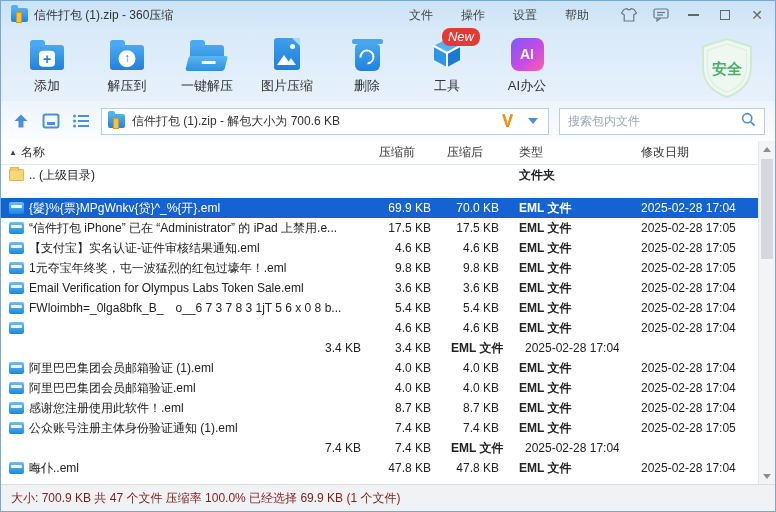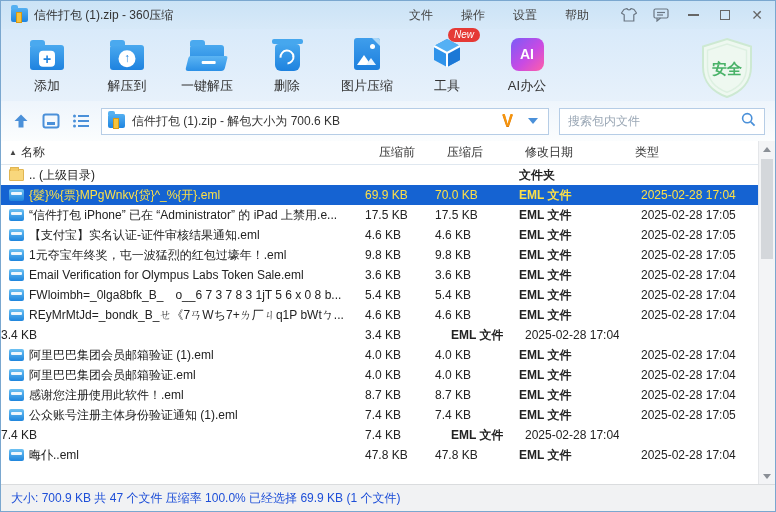--- a/index.html
+++ b/index.html
@@ -56,21 +56,21 @@
   .icon-trash::before { content:""; position:absolute; top:-5px; left:-3px; width:31px; height:5px; background:#46a7ee; border-radius:2px; }
   .icon-trash::after { content:""; position:absolute; left:50%; top:50%; transform:translate(-50%,-50%) rotate(40deg); width:11px; height:11px; border:2px solid #fff; border-radius:50%; border-bottom-color:transparent; }
 
   .icon-imgc { position:relative; width:26px; height:32px; background:linear-gradient(180deg,#3f9eec,#1d7fdd); border-radius:3px; overflow:hidden; }
   .icon-imgc::before { content:""; position:absolute; bottom:5px; left:3px; border-left:7px solid transparent; border-right:7px solid transparent; border-bottom:10px solid #fff; }
   .icon-imgc::after { content:""; position:absolute; bottom:5px; left:12px; border-left:5px solid transparent; border-right:5px solid transparent; border-bottom:7px solid #e8f4ff; }
   .imgc-sun { position:absolute; top:6px; right:5px; width:5px; height:5px; border-radius:50%; background:#fff; }
   .imgc-fold { position:absolute; top:0; right:0; border-top:8px solid #a9d6f7; border-left:8px solid transparent; }
 
   .icon-tool-wrap { position:relative; }
-  .badge-new { position:absolute; top:-8px; right:-16px; background:#e53935; color:#fff; font-size:10px; font-style:italic; padding:1px 6px 2px 6px; border-radius:8px; }
+  .badge-new { position:absolute; top:-8px; right:-16px; background:#e53935; color:#fff; font-size:13px; font-style:italic; padding:1px 6px 2px 6px; border-radius:8px; }
   .icon-ai { width:33px; height:33px; border-radius:8px; background:linear-gradient(135deg,#7a5bf7 0%,#c84ae4 55%,#ff5fa8 100%); color:#fff; font-weight:bold; font-size:14px; display:flex; align-items:center; justify-content:center; }
   .icon-ai::before { content:"AI"; }
 
   .shield-wrap { margin:4px 12px 0 0; align-self:flex-start; }
 
   
   .addrbar {
     height:40px; flex:0 0 40px; display:flex; align-items:center; gap:10px;
     background:linear-gradient(180deg,#eef5fc,#fbfdfe); padding:0 10px;
   }
@@ -95,45 +95,45 @@
   .cols { display:grid; grid-template-columns:364px 70px 68px 116px 1fr; align-items:center; }
   .hdr-row { height:24px; flex:0 0 24px; border-bottom:1px solid #e0e8f0; color:#333; background:#fff; }
   .hdr-cell { padding-left:14px; cursor:default; white-space:nowrap; }
   .hdr-name { padding-left:8px; display:flex; align-items:center; gap:4px; }
   .sort-tri { font-size:8px; color:#444; }
   .hdr-type { padding-left:16px; }
   .hdr-date { padding-left:22px; }
 
   .rows { flex:1; overflow:hidden; }
   .row { height:20px; cursor:default; }
-  .row.selected { background:#1563d2; color:#fde047; }
+  .row.selected { background:#1563d2; color:#ffffff;margin-top:13px; }
   .cell { white-space:nowrap; overflow:hidden; }
   .c-name { display:flex; align-items:center; gap:5px; padding-left:8px; }
-  .c-before,.c-after { padding-right:4px; }
+  .c-before,.c-after { text-align:right; padding-right:4px; }
   .c-type { padding-left:16px;font-weight:bold; }
   .c-date { padding-left:22px; }
 
   .ficon { flex:0 0 auto; position:relative; width:15px; height:12px; }
   .ficon.folder { background:#f8d77c; border:1px solid #e0b552; border-radius:1px; }
   .ficon.folder::before { content:""; position:absolute; top:-3px; left:0; width:7px; height:3px; background:#f3c963; border:1px solid #e0b552; border-bottom:none; border-radius:1px 1px 0 0; }
   .ficon.eml { background:linear-gradient(180deg,#6cc1f2,#1f86dd); border-radius:2px; }
   .ficon.eml::before { content:""; position:absolute; top:3px; left:2px; right:2px; height:3px; background:rgba(255,255,255,.9); border-radius:1px; }
 
   
   .scrollbar { flex:0 0 17px; background:#f3f4f6; border-left:1px solid #e4e6e9; display:flex; flex-direction:column; }
   .sb-btn { height:16px; display:flex; align-items:center; justify-content:center; }
   .sb-track { flex:1; position:relative; }
   .sb-thumb { position:absolute; top:2px; left:2px; right:2px; height:100px; background:#d4d7db; }
   .tri-up { width:0; height:0; border-left:4px solid transparent; border-right:4px solid transparent; border-bottom:5px solid #8a8f96; }
   .tri-down { width:0; height:0; border-left:4px solid transparent; border-right:4px solid transparent; border-top:5px solid #8a8f96; }
 
   
   .statusbar {
     height:27px; flex:0 0 27px; background:#f1f2f3; border-top:1px solid #dadcde;
-    display:flex; align-items:center; padding:0 10px; color:#1d4ed8;
+    display:flex; align-items:center; padding:0 10px; color:#7f1d1d;
   }
 </style>
 </head>
 <body>
 
 <div class="window">
 
   <div class="titlebar">
     <span class="mini-zip"></span>
     <span class="title">信件打包 (1).zip - 360压缩</span>
@@ -191,32 +191,32 @@
       <div class="tb-ico">
         <div class="icon-folder">
             <span class="folder-front"></span>
             <span class="ov-minus"></span>
           </div>
       </div>
       <div class="tb-label">一键解压</div>
     </div>
     <div class="tb-btn">
       <div class="tb-ico">
-        <div class="icon-trash"></div>
-      </div>
-      <div class="tb-label">删除</div>
-    </div>
-    <div class="tb-btn">
-      <div class="tb-ico">
         <div class="icon-imgc">
             <span class="imgc-sun"></span>
             <span class="imgc-fold"></span>
           </div>
       </div>
       <div class="tb-label">图片压缩</div>
+    </div>
+    <div class="tb-btn">
+      <div class="tb-ico">
+        <div class="icon-trash"></div>
+      </div>
+      <div class="tb-label">删除</div>
     </div>
     <div class="tb-btn">
       <div class="tb-ico">
         <span class="icon-tool-wrap">
           <svg width="34" height="34" viewBox="0 0 34 34">
             <polygon points="17,3 30,10 30,24 17,31 4,24 4,10" fill="#2f93ea"></polygon>
             <polygon points="17,3 30,10 17,17 4,10" fill="#55b0f4"></polygon>
             <polygon points="17,17 30,10 30,24 17,31" fill="#1c78d6"></polygon>
             <path d="M17 17 L17 31 M17 17 L4 10 M17 17 L30 10" stroke="#fff" stroke-width="2" fill="none"></path>
           </svg>
@@ -282,22 +282,22 @@
 
   <div class="list-region">
     <div class="list-main">
       <div class="cols hdr-row">
         <div class="hdr-cell hdr-name">
           <span class="sort-tri">▲</span>
           <span>名称</span>
         </div>
         <div class="hdr-cell">压缩前</div>
         <div class="hdr-cell" style="padding-left:12px;">压缩后</div>
+        <div class="hdr-cell hdr-type">类型</div>
         <div class="hdr-cell hdr-date">修改日期</div>
-        <div class="hdr-cell hdr-type">类型</div>
       </div>
       <div class="rows" id="rows">
   <div class="cols row">
     <div class="cell c-name">
       <span class="ficon folder"></span>
       <span class="nm">.. (上级目录)</span>
     </div>
     <div class="cell c-before"></div>
     <div class="cell c-after"></div>
     <div class="cell c-type">文件夹</div>
@@ -366,21 +366,20 @@
     </div>
     <div class="cell c-before">5.4 KB</div>
     <div class="cell c-after">5.4 KB</div>
     <div class="cell c-type">EML 文件</div>
     <div class="cell c-date">2025-02-28 17:04</div>
   </div>
 
   <div class="cols row">
     <div class="cell c-name">
       <span class="ficon eml"></span>
-      <span class="nm">REyMrMtJd=_bondk_B_ㄝ《7ㄢWち7+ㄌ厂ㄐq1P  bWtㄅ...</span>
     </div>
     <div class="cell c-before">4.6 KB</div>
     <div class="cell c-after">4.6 KB</div>
     <div class="cell c-type">EML 文件</div>
     <div class="cell c-date">2025-02-28 17:04</div>
   </div>
 
   <div class="cols row">
     <div class="cell c-before">3.4 KB</div>
     <div class="cell c-after">3.4 KB</div>

